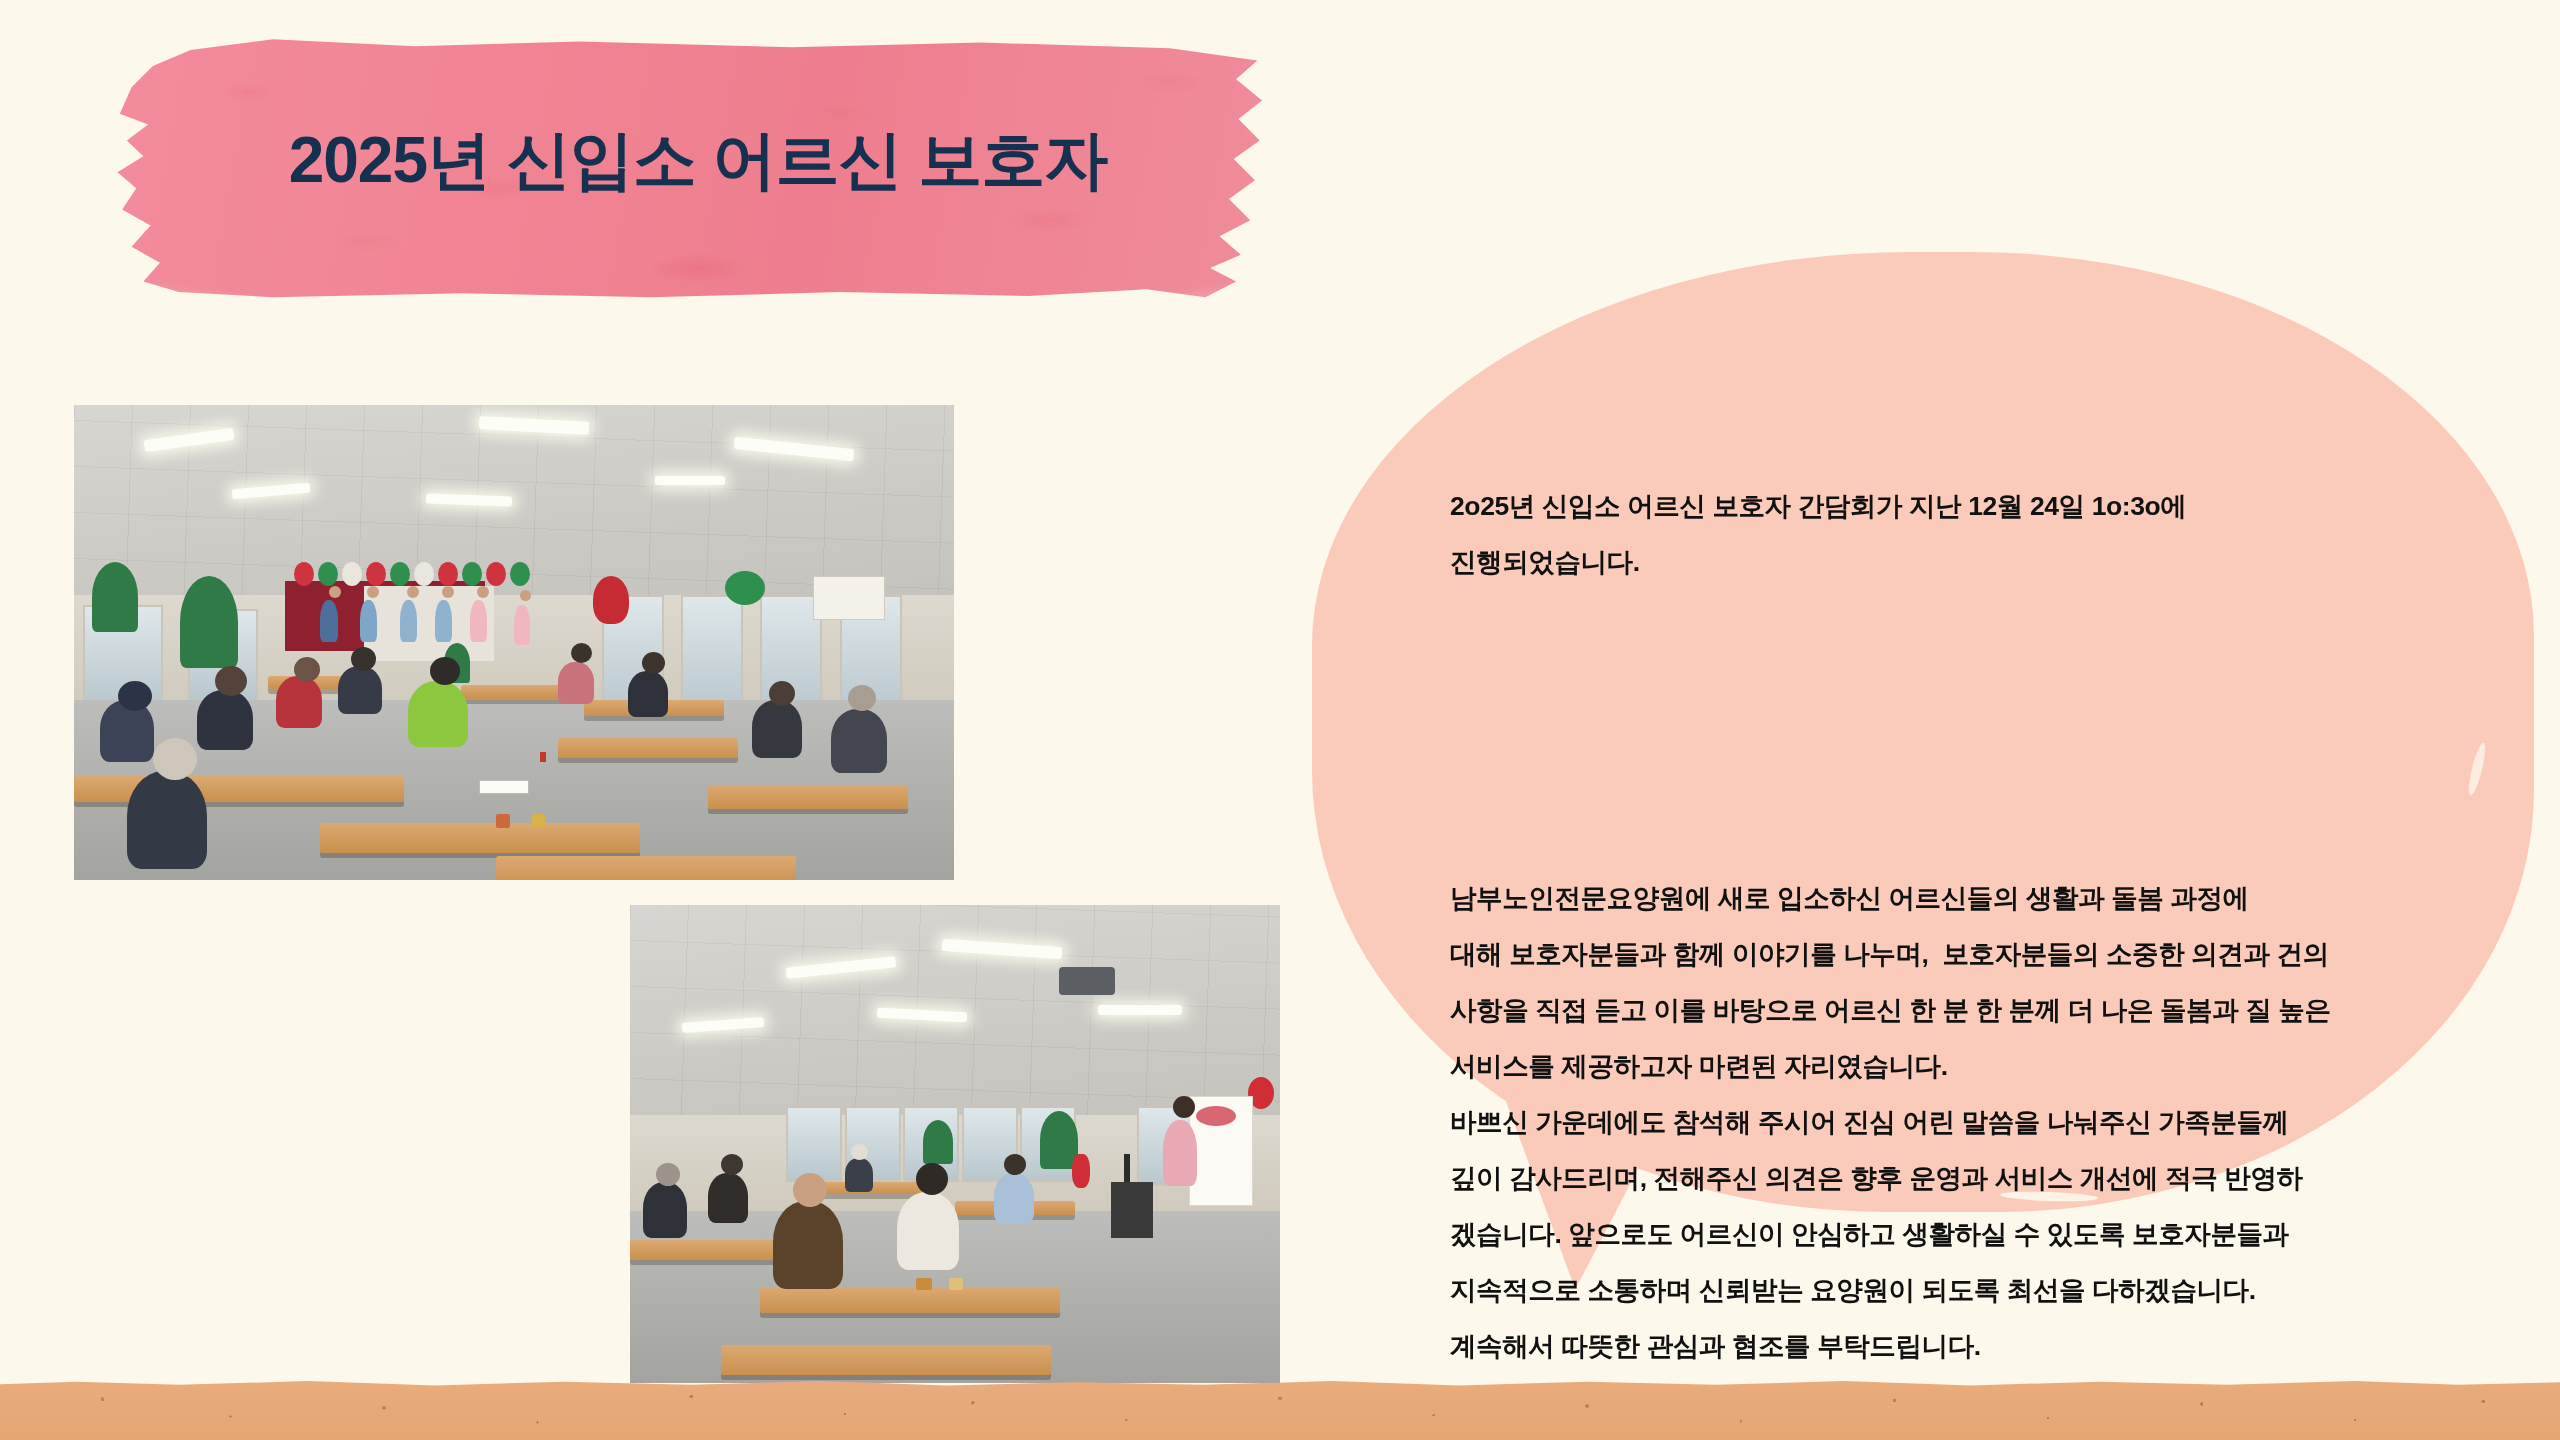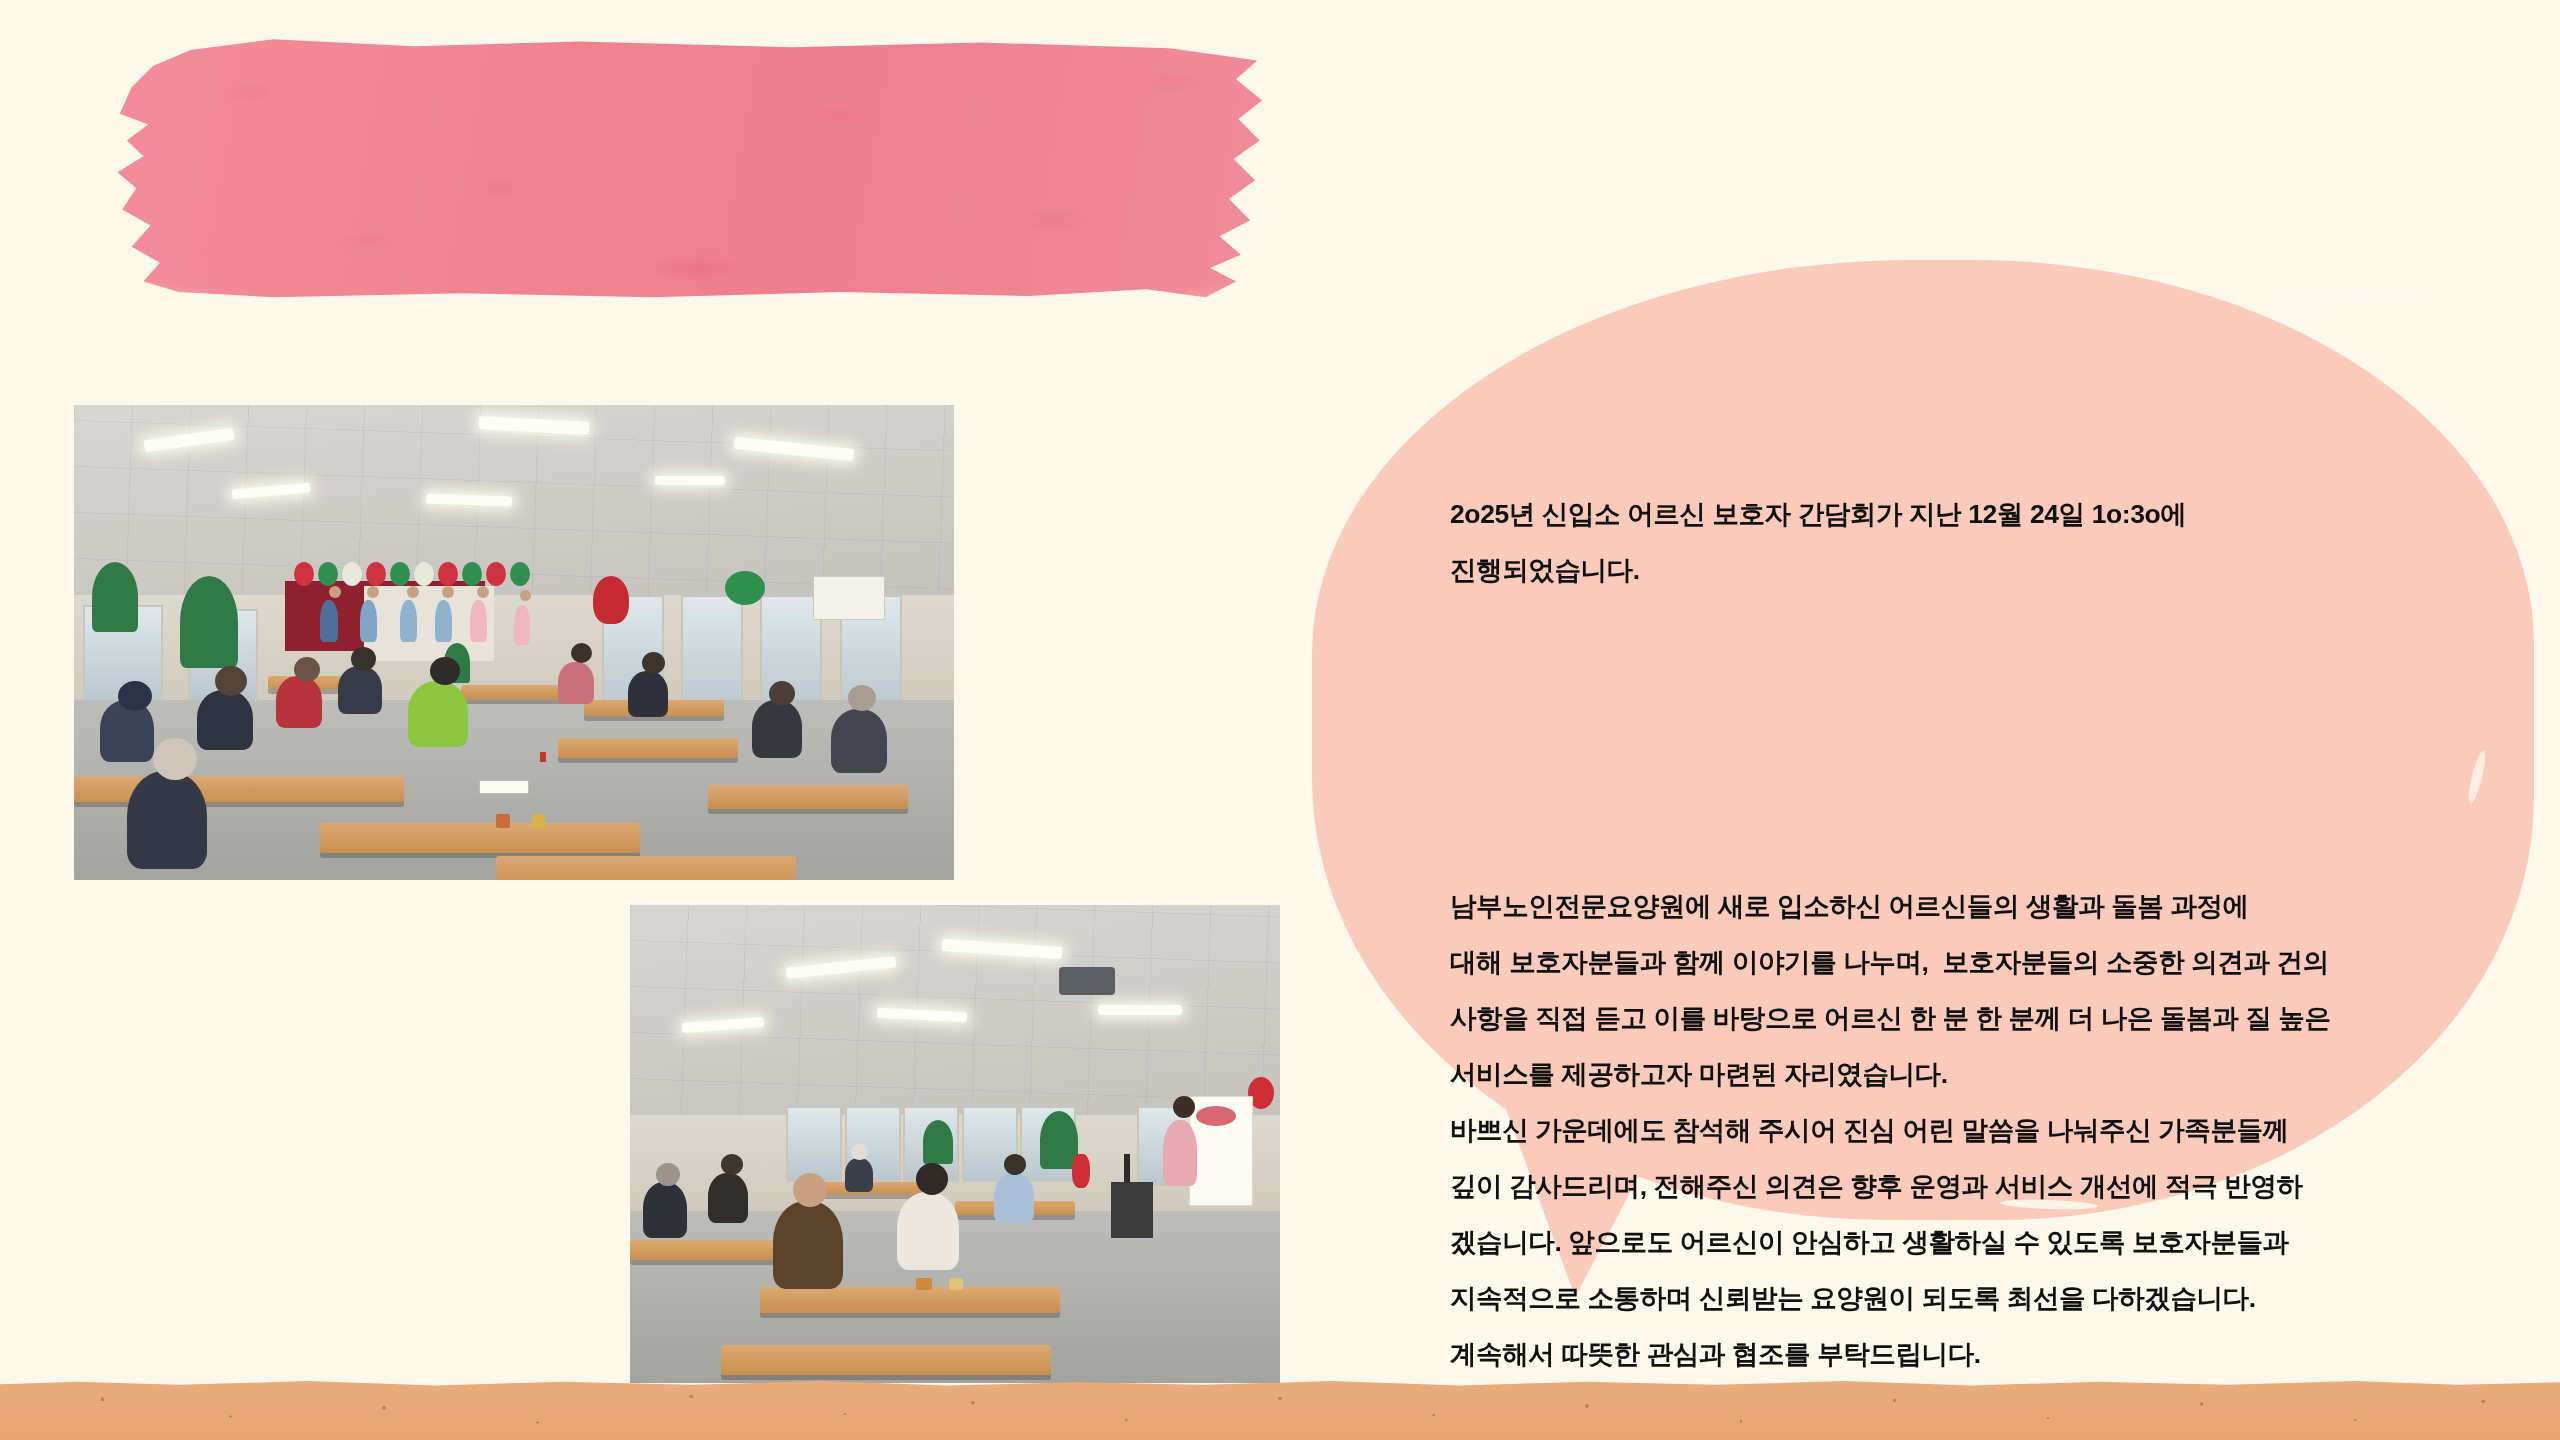--- a/index.html
+++ b/index.html
@@ -97,21 +97,21 @@
     background:linear-gradient(180deg,#bdbdbb 0%,#adadaa 60%,#a3a3a0 100%); }
   
   .desk{ position:absolute; background:linear-gradient(180deg,#dba972,#c9904f);
     border-radius:3px; box-shadow:0 5px 0 rgba(60,45,30,.30); }
   
   .pers{ position:absolute; border-radius:46% 46% 18% 18%; }
   .head{ position:absolute; border-radius:50%; }
 
   
   #speech-bubble{
-    position:absolute; left:1312px; top:260px; width:1222px; height:1055px;
+    position:absolute; left:1312px; top:252px; width:1222px; height:1055px;
   }
   #bubble-body{
     position:absolute; left:0; top:0; width:1222px; height:960px;
     background:#FACBBA;
     border-radius:49% 46% 44% 47% / 41% 40% 44% 46%;
   }
   #bubble-tail{
     position:absolute; left:196px; top:836px;
     width:0; height:0;
     border-left:62px solid transparent;
@@ -174,20 +174,21 @@
       100% 100%, 0% 100%
     );
   }
 </style>
 </head>
 <body>
 
 <div id="title-banner">
   <div id="brush-stroke"></div>
   <div id="title-text">
+    <span id="title-line1">2025년 신입소 어르신 보호자</span>
   </div>
 </div>
 
 <div class="photo" id="photo-1">
   <div class="ph-scene">
     <div class="ceil"></div>
     <div class="lamp" style="left:8%;top:6%;width:90px;height:12px;transform:rotate(-8deg);"></div>
     <div class="lamp" style="left:46%;top:3%;width:110px;height:13px;transform:rotate(3deg);"></div>
     <div class="lamp" style="left:75%;top:8%;width:120px;height:12px;transform:rotate(6deg);"></div>
     <div class="lamp" style="left:18%;top:17%;width:78px;height:10px;transform:rotate(-5deg);"></div>

